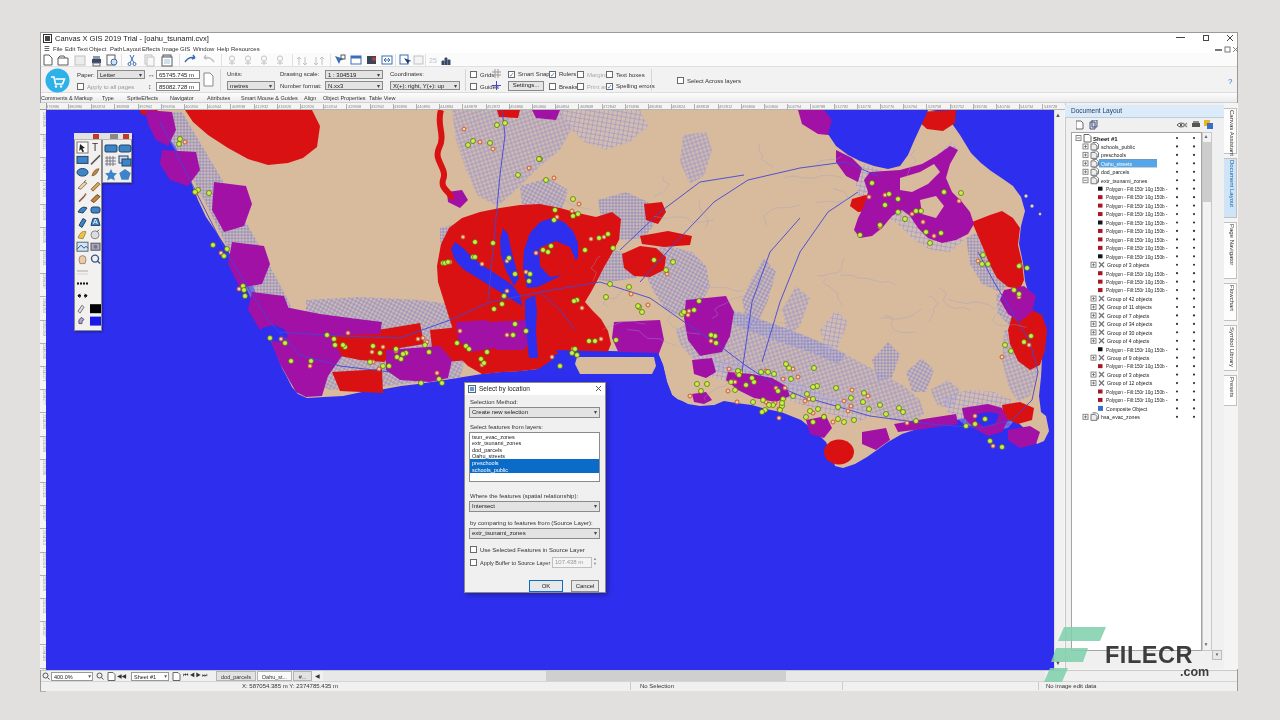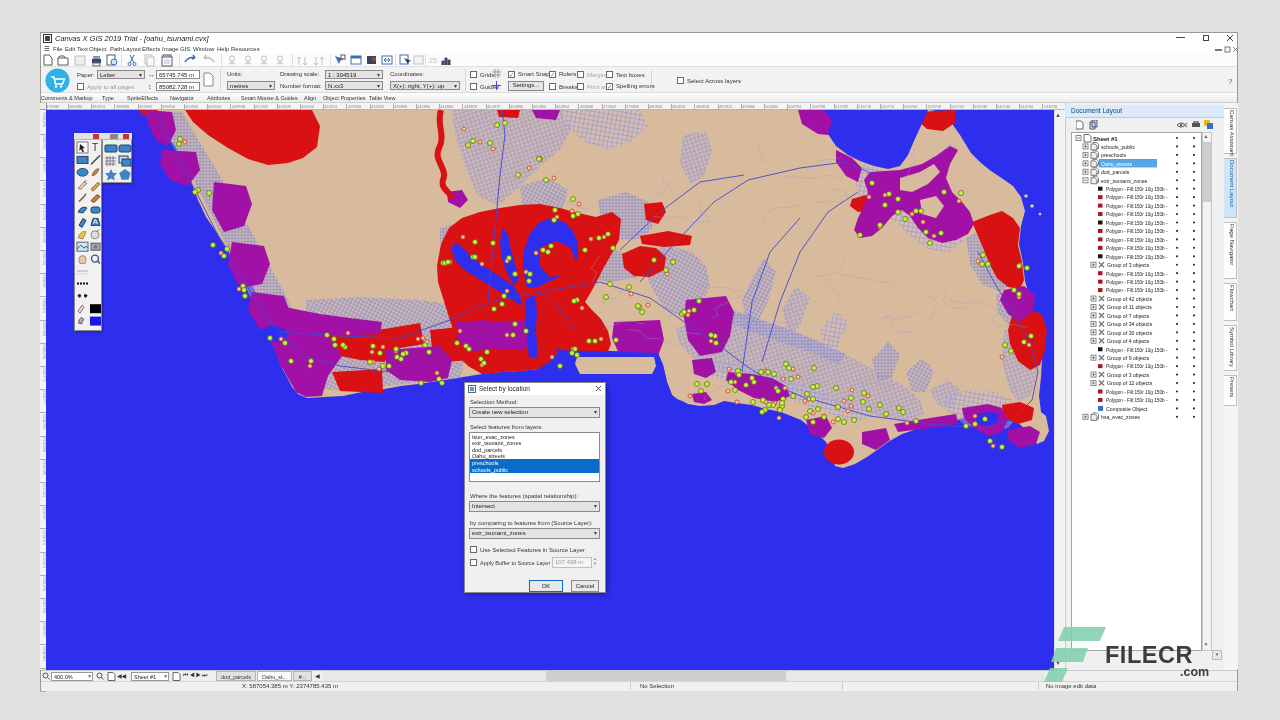--- a/index.html
+++ b/index.html
@@ -5,21 +5,21 @@
 .ab{position:absolute;}
 .ck{display:inline-block;width:7px;height:7px;border:1px solid #6a6a6a;background:#fff;vertical-align:-1px;margin-right:3px;}
 .sep{position:absolute;width:1px;background:#d6d6d6;}
 </style></head><body>
 <div class="ab" style="left:40px;top:32px;width:1198px;height:659px;background:#f6f6f6;border:1px solid #9a9a9a;"></div>
 <div class="ab" style="left:41px;top:33px;width:1196px;height:11px;background:#ffffff;"></div>
 <svg class="ab" style="left:43px;top:34px" width="9" height="9">
     <rect x="0.5" y="0.5" width="8" height="8" fill="#fff" stroke="#333"></rect>
     <rect x="2" y="2" width="5" height="5" fill="#444"></rect>
   </svg>
-<div class="ab" style="left:55px;top:34px;font-size:7.5px;color:#222;font-style:italic;">Canvas X GIS 2019 Trial - [oahu_tsunami.cvx]</div>
+<div class="ab" style="left:55px;top:34px;font-size:7.5px;color:#222;">Canvas X GIS 2019 Trial - [oahu_tsunami.cvx]</div>
 <div class="ab" style="left:1176px;top:37px;width:9px;height:1px;background:#444;"></div>
 <svg class="ab" style="left:1202px;top:34px" width="8" height="8">
     <rect x="1.5" y="1.5" width="5" height="5" fill="none" stroke="#444"></rect>
   </svg>
 <svg class="ab" style="left:1226px;top:34px" width="8" height="8">
     <path d="M1 1 L7 7 M7 1 L1 7" stroke="#444" stroke-width="1"></path>
   </svg>
 <div class="ab" style="left:41px;top:44px;width:1196px;height:9px;background:#ffffff;"></div>
 <div class="ab" style="left:44px;top:45px;font-size:6.5px;color:#333;">☰</div>
 <div class="ab" style="left:53px;top:45.5px;font-size:6px;color:#333;">File</div>

